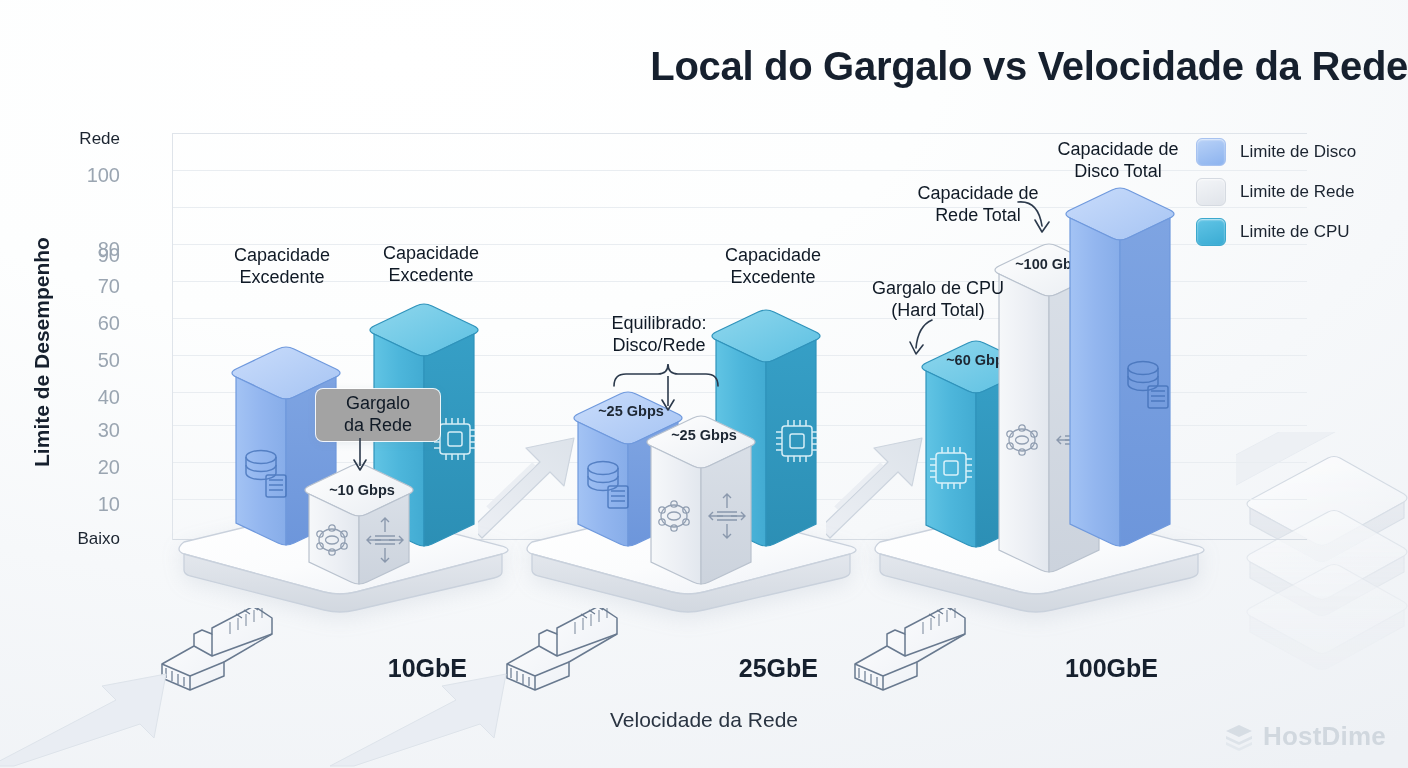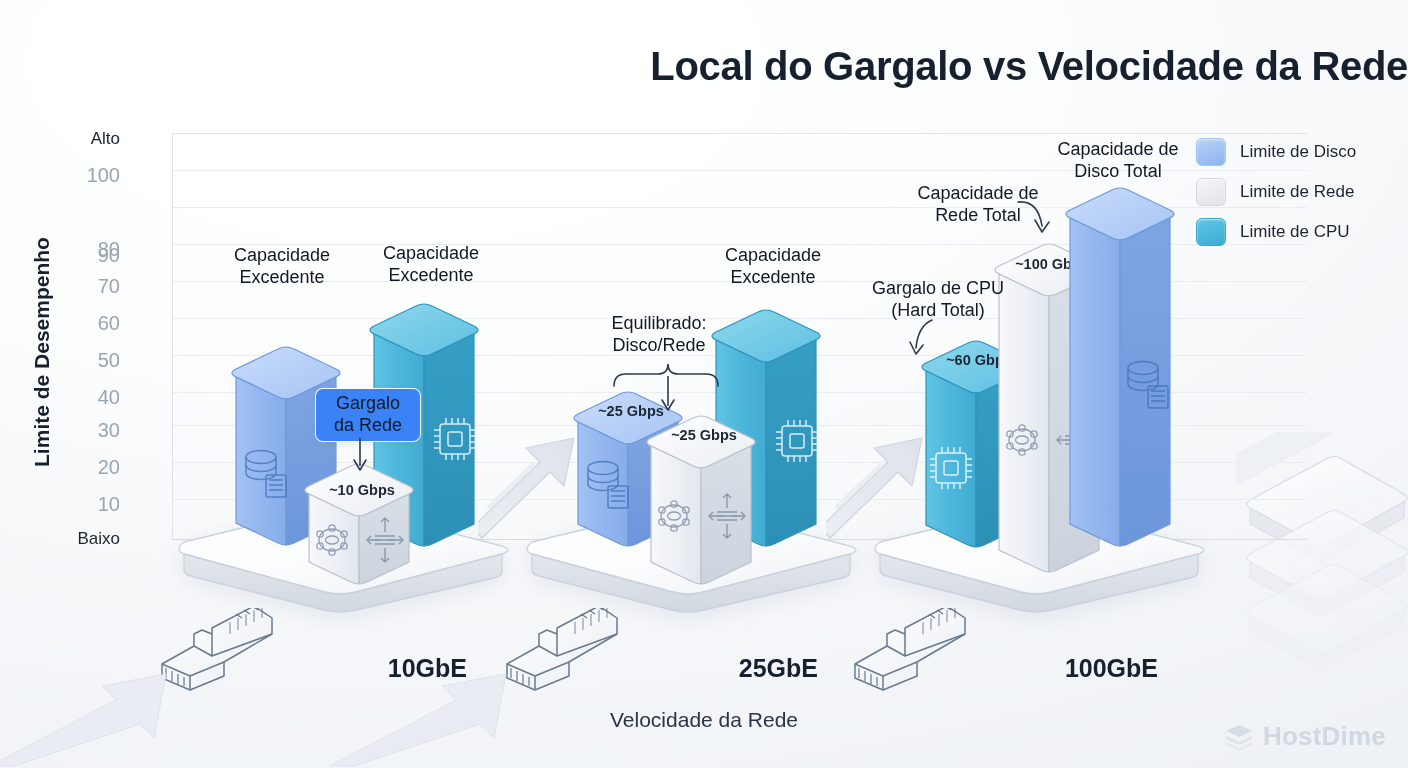--- a/index.html
+++ b/index.html
@@ -67,21 +67,21 @@
     font-size:14.5px;font-weight:600;color:#1d2733;
     pointer-events:none;
   }
 
   
   .callout{
     position:absolute;text-align:center;
     font-size:18px;line-height:1.22;color:#101a26;
   }
   .callout.boxed{
-    background:#3b82f6;border-radius:7px;padding:4px 11px;
+    background:#a3a3a3;border-radius:7px;padding:4px 21px;
     box-shadow:0 0 0 1px rgba(255,255,255,.9), 0 2px 9px rgba(120,135,155,.16);
   }
 
   
   .grouplabel{
     position:absolute;text-align:right;width:220px;
     font-size:25px;font-weight:700;color:#16202e;
   }
 
   
@@ -131,21 +131,21 @@
         <path d="M14 76 L80 112 Q86 115 92 112 L168 70 L168 86 L92 128 Q86 131 80 128 L14 92 Z" fill="url(#decoSide)" stroke="#ccd4de" stroke-width="1.1"></path>
       </g>
     </g>
   </svg>
 
   <div class="abs" id="title">Local do Gargalo vs Velocidade da Rede</div>
 
   <div class="abs" id="ylabel">Limite de Desempenho</div>
 
   <div class="abs" id="yticks">
-    <div class="abs ytick edge" style="top:130px;">Alto</div>
+    <div class="abs ytick edge" style="top:130px;">Rede</div>
     <div class="abs ytick" style="top:165px;">100</div>
     <div class="abs ytick" style="top:202px;margin-top:43px;">90</div>
     <div class="abs ytick" style="top:239px;">80</div>
     <div class="abs ytick" style="top:276px;">70</div>
     <div class="abs ytick" style="top:313px;">60</div>
     <div class="abs ytick" style="top:350px;">50</div>
     <div class="abs ytick" style="top:387px;">40</div>
     <div class="abs ytick" style="top:420px;">30</div>
     <div class="abs ytick" style="top:457px;">20</div>
     <div class="abs ytick" style="top:494px;">10</div>

